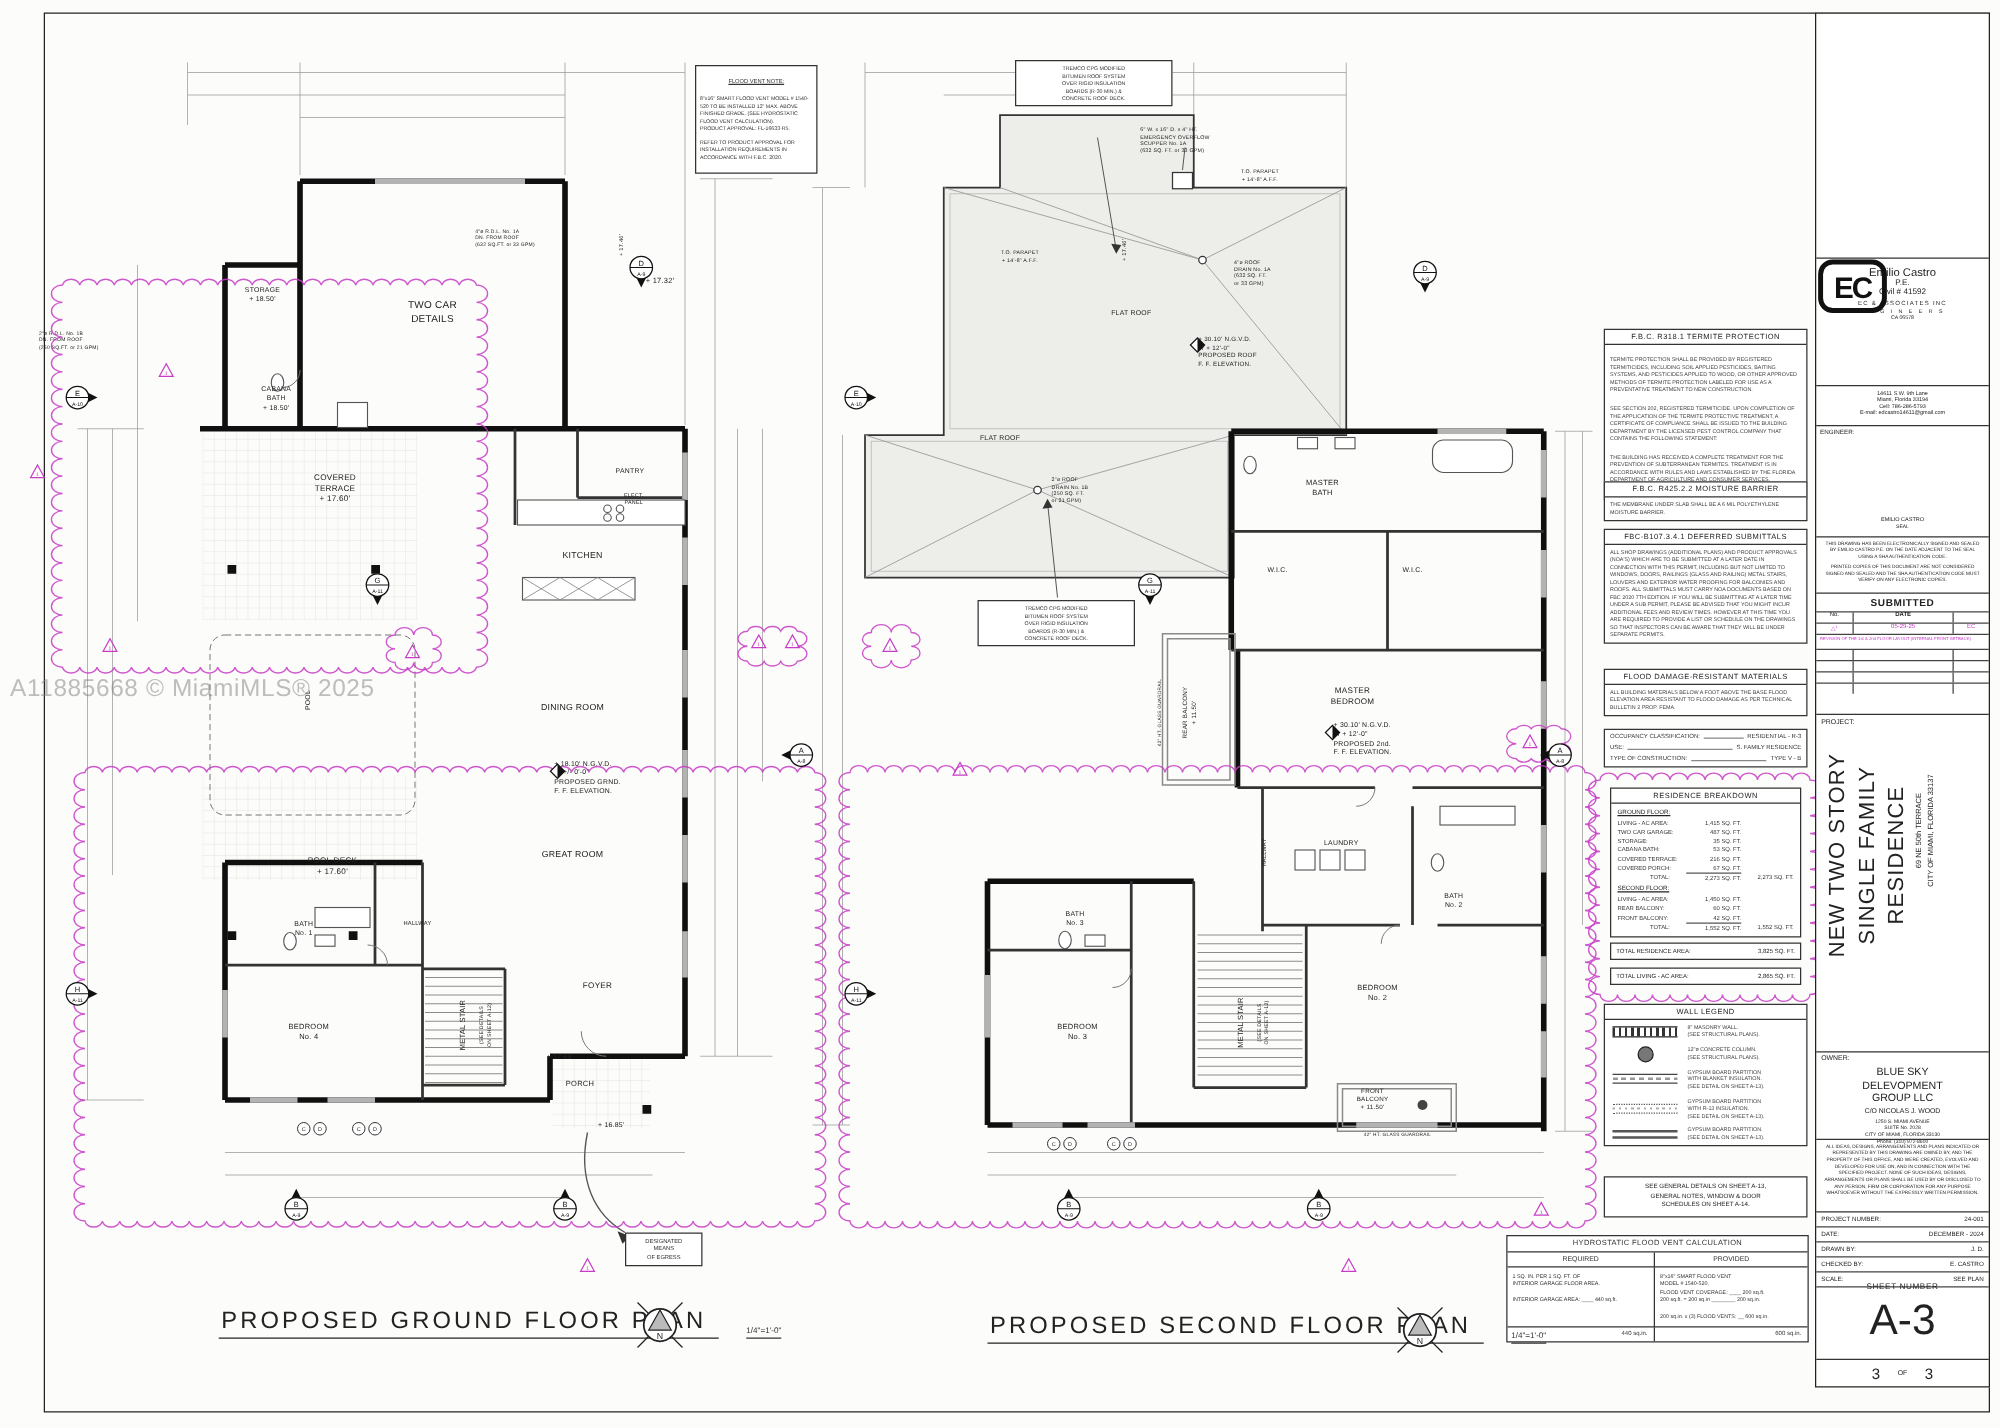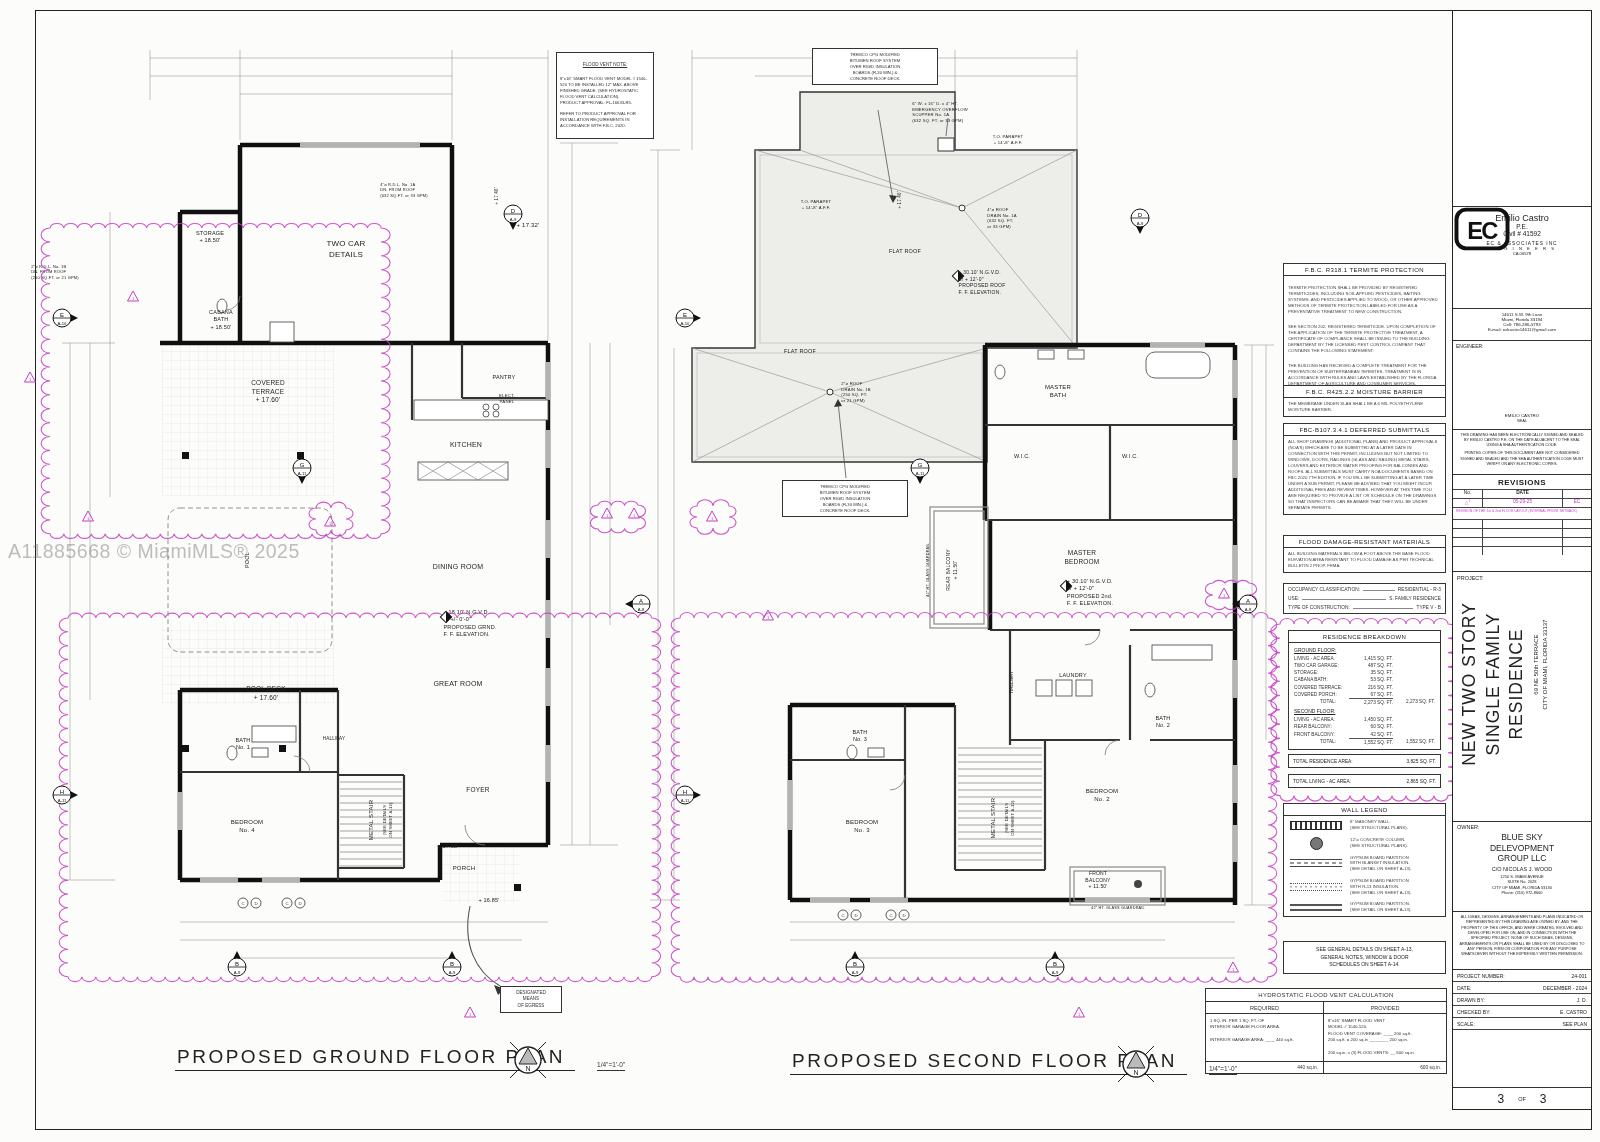--- a/index.html
+++ b/index.html
@@ -657,21 +657,21 @@
       <div class="c" style="font-size:4.4px;margin-top:62px">EMILIO CASTRO</div>
       <div class="c" style="font-size:4px">SEAL</div>
     </div>
 
     <div class="tb-sec" style="top:418px;height:45px;padding:3px 5px">
       <div class="c" style="font-size:3.8px;line-height:1.35;margin-bottom:3px">THIS DRAWING HAS BEEN ELECTRONICALLY SIGNED AND SEALED BY EMILIO CASTRO P.E. ON THE DATE ADJACENT TO THE SEAL USING A SHA AUTHENTICATION CODE.</div>
       <div class="c" style="font-size:3.8px;line-height:1.35">PRINTED COPIES OF THIS DOCUMENT ARE NOT CONSIDERED SIGNED AND SEALED AND THE SHA AUTHENTICATION CODE MUST VERIFY ON ANY ELECTRONIC COPIES.</div>
     </div>
 
     <div class="tb-sec" style="top:463px;height:97px">
-      <div class="c" style="font-size:8px;font-weight:bold;padding:2.5px 0;letter-spacing:.5px">REVISIONS</div>
+      <div class="c" style="font-size:8px;font-weight:bold;padding:2.5px 0;letter-spacing:.5px">SUBMITTED</div>
       <div class="rev-row" style="font-size:4.8px;text-align:center">
         <div class="rn">No.</div>
         <div class="rd" style="font-weight:bold">DATE</div>
         <div class="rb"></div>
       </div>
       <div class="rev-row magenta" style="font-size:4.8px;text-align:center">
         <div class="rn">△<span style="font-size:3px;vertical-align:2px">1</span></div>
         <div class="rd">05-29-25</div>
         <div class="rb">EC</div>
       </div>
@@ -695,21 +695,21 @@
           <div class="rn"></div>
           <div class="rd"></div>
           <div class="rb"></div>
         </div>
     </div>
 
     <div class="tb-sec" style="top:560px;height:250px">
       <div style="font-size:5.5px;padding:3px 4px">PROJECT:</div>
     </div>
 
-    <div class="tb-sec" style="top:810px;height:90px">
+    <div class="tb-sec" style="top:830px;height:90px">
       <div style="font-size:5.5px;padding:2px 4px">OWNER:</div>
       <div class="c" style="font-size:8.5px;line-height:1.25;white-space:pre-line">BLUE SKY
 DELEVOPMENT
 GROUP LLC</div>
       <div class="c" style="font-size:5.5px;margin-top:2px">C/O NICOLAS J. WOOD</div>
       <div class="c" style="font-size:4px;line-height:1.35;white-space:pre-line;margin-top:2px">1250 S. MIAMI AVENUE
 SUITE No. 2028
 CITY OF MIAMI, FLORIDA 33130
 Phone: (310) 972-8600</div>
     </div>
@@ -737,20 +737,24 @@
           <span>CHECKED BY:</span>
           <span>E. CASTRO</span>
         </div>
           <div style="display:flex;justify-content:space-between;font-size:5px;padding:2.5px 4px;border-bottom:1px solid #444">
           <span>SCALE:</span>
           <span>SEE PLAN</span>
         </div>
         </div>
     </div>
 
+    <div class="tb-sec" style="top:1011px;height:65px;border-top:none">
+      <div class="c" style="font-size:6.5px;padding-top:4px;letter-spacing:.5px">SHEET NUMBER</div>
+      <div class="c" style="font-size:34px;margin-top:4px">A-3</div>
+    </div>
     <div class="tb-sec" style="top:1076px;height:22px;display:flex;align-items:center;justify-content:center;gap:14px">
       <span style="font-size:12px">3</span>
       <span style="font-size:5.5px">OF</span>
       <span style="font-size:12px">3</span>
     </div>
   </div>
 
   <div class="vert" style="left:1458px;top:805px;width:242px;font-size:17.5px;font-weight:500;line-height:1.35;letter-spacing:1px;color:#222">
     <div>NEW TWO STORY</div>
     <div>SINGLE FAMILY RESIDENCE</div>

